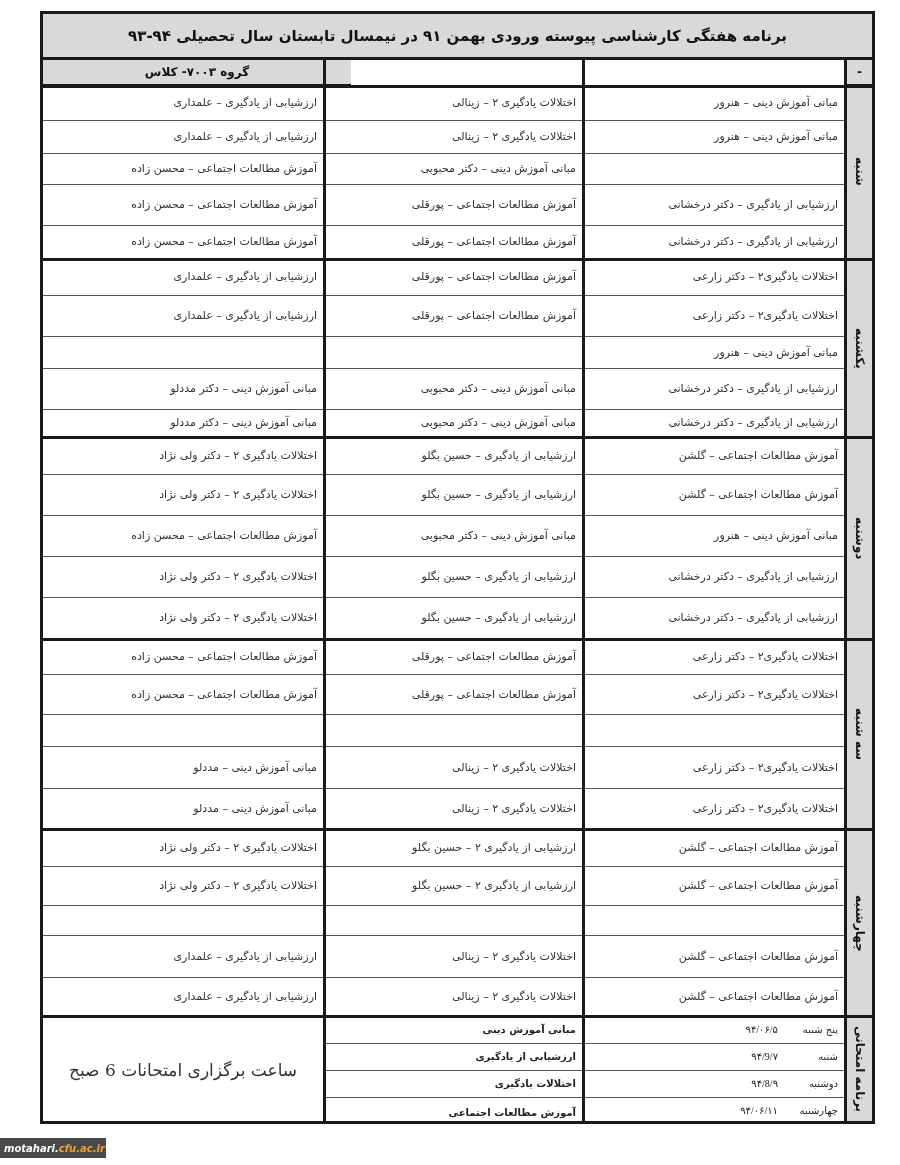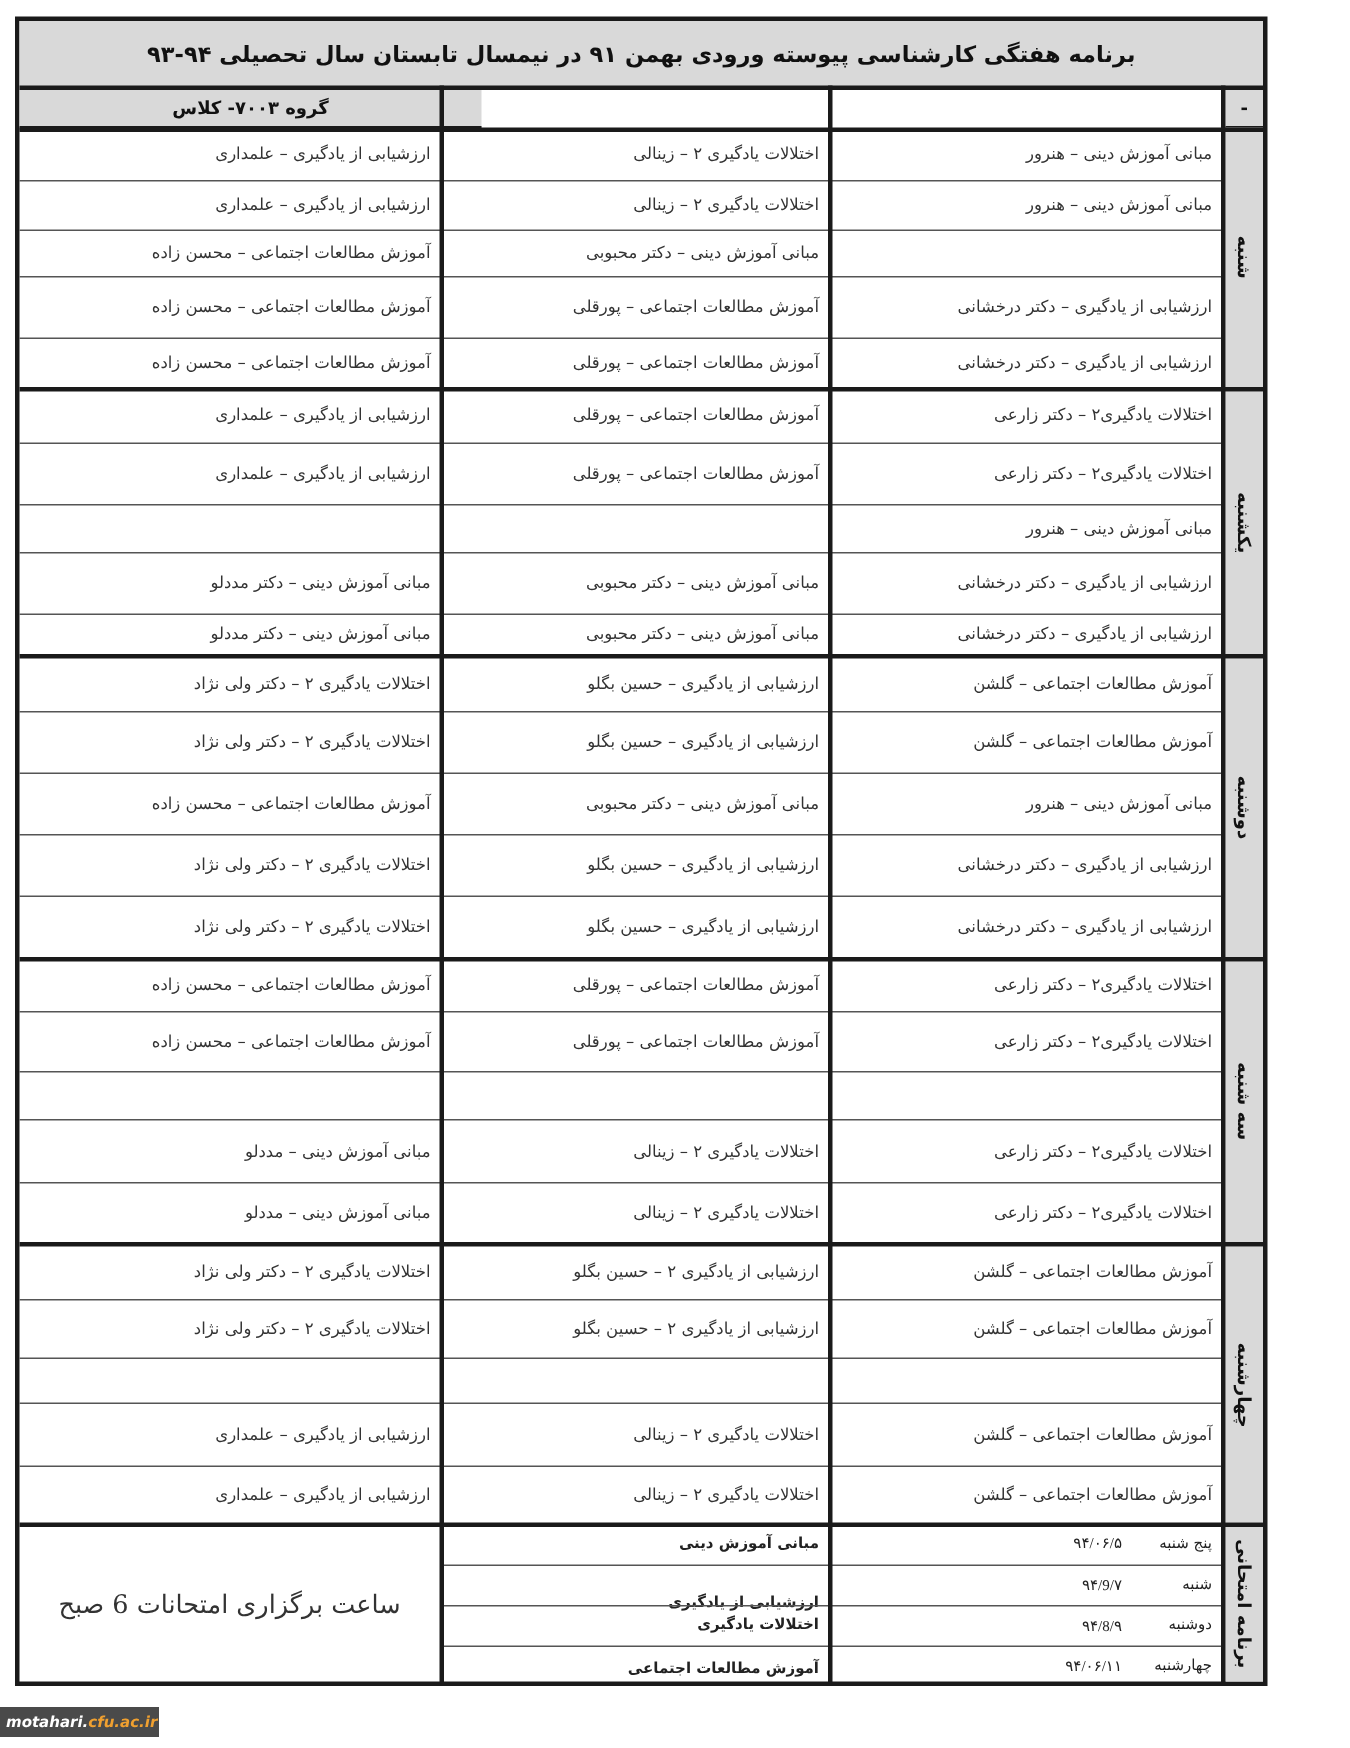--- a/index.html
+++ b/index.html
@@ -1,18 +1,18 @@
 <!DOCTYPE html>
 <html><head>
 <meta charset="utf-8">
 <style>
   html, body { margin:0; padding:0; background:#ffffff; }
   body { width:900px; height:1165px; position:relative; overflow:hidden;
          font-family:"DejaVu Sans", sans-serif; color:#222; }
-  .sheet { position:absolute; left:10px; top:11px; width:835px; height:1113px;
+  .sheet { position:absolute; left:40px; top:11px; width:835px; height:1113px;
            border:3px solid #1a1a1a; box-sizing:border-box; background:#fff; }
   .title-bar { position:absolute; left:0; top:0; right:0; height:43px; background:#d9d9d9;
                border-bottom:3px solid #1a1a1a; display:flex; align-items:center; justify-content:center;
                font-weight:bold; font-size:15px; direction:rtl; color:#111; }
   .hdr { position:absolute; top:46px; height:27px; background:#d9d9d9; border-bottom:3px solid #1a1a1a;
          display:flex; align-items:center; justify-content:center; font-weight:bold; font-size:12px;
          direction:rtl; box-sizing:border-box; color:#111; }
   .vline { position:absolute; background:#1a1a1a; }
   .hline { position:absolute; left:0; background:#555; height:1px; }
   .hline.thick { background:#1a1a1a; height:3px; }
@@ -162,21 +162,21 @@
       <div class="hline thick" style="top:1001px;width:829px;"></div>
       <div class="day" style="left:804px;width:25px;top:1004px;height:103px;">
         <span>برنامه امتحانی</span>
       </div>
       <div class="exam-note" style="left:0;width:280px;top:1004px;height:103px;">ساعت برگزاری امتحانات 6 صبح</div>
       <div class="exam-cell" style="left:283px;width:256px;top:1001px;height:28px;">مبانی آموزش دینی</div>
       <div class="exam-date" style="left:542px;width:259px;top:1001px;height:28px;">
         <span class="d">پنج شنبه</span>
         <span class="v">۹۴/۰۶/۵</span>
       </div>
-      <div class="exam-cell" style="left:283px;width:256px;top:1029px;height:27px;margin-top:12px;">ارزشیابی از یادگیری</div>
+      <div class="exam-cell" style="left:283px;width:256px;top:1029px;height:27px;">ارزشیابی از یادگیری</div>
       <div class="exam-date" style="left:542px;width:259px;top:1029px;height:27px;">
         <span class="d">شنبه</span>
         <span class="v">۹۴/9/۷</span>
       </div>
       <div class="hline" style="top:1029px;left:283px;width:518px;"></div>
       <div class="exam-cell" style="left:283px;width:256px;top:1056px;height:27px;">اختلالات یادگیری</div>
       <div class="exam-date" style="left:542px;width:259px;top:1056px;height:27px;">
         <span class="d">دوشنبه</span>
         <span class="v">۹۴/8/۹</span>
       </div>

